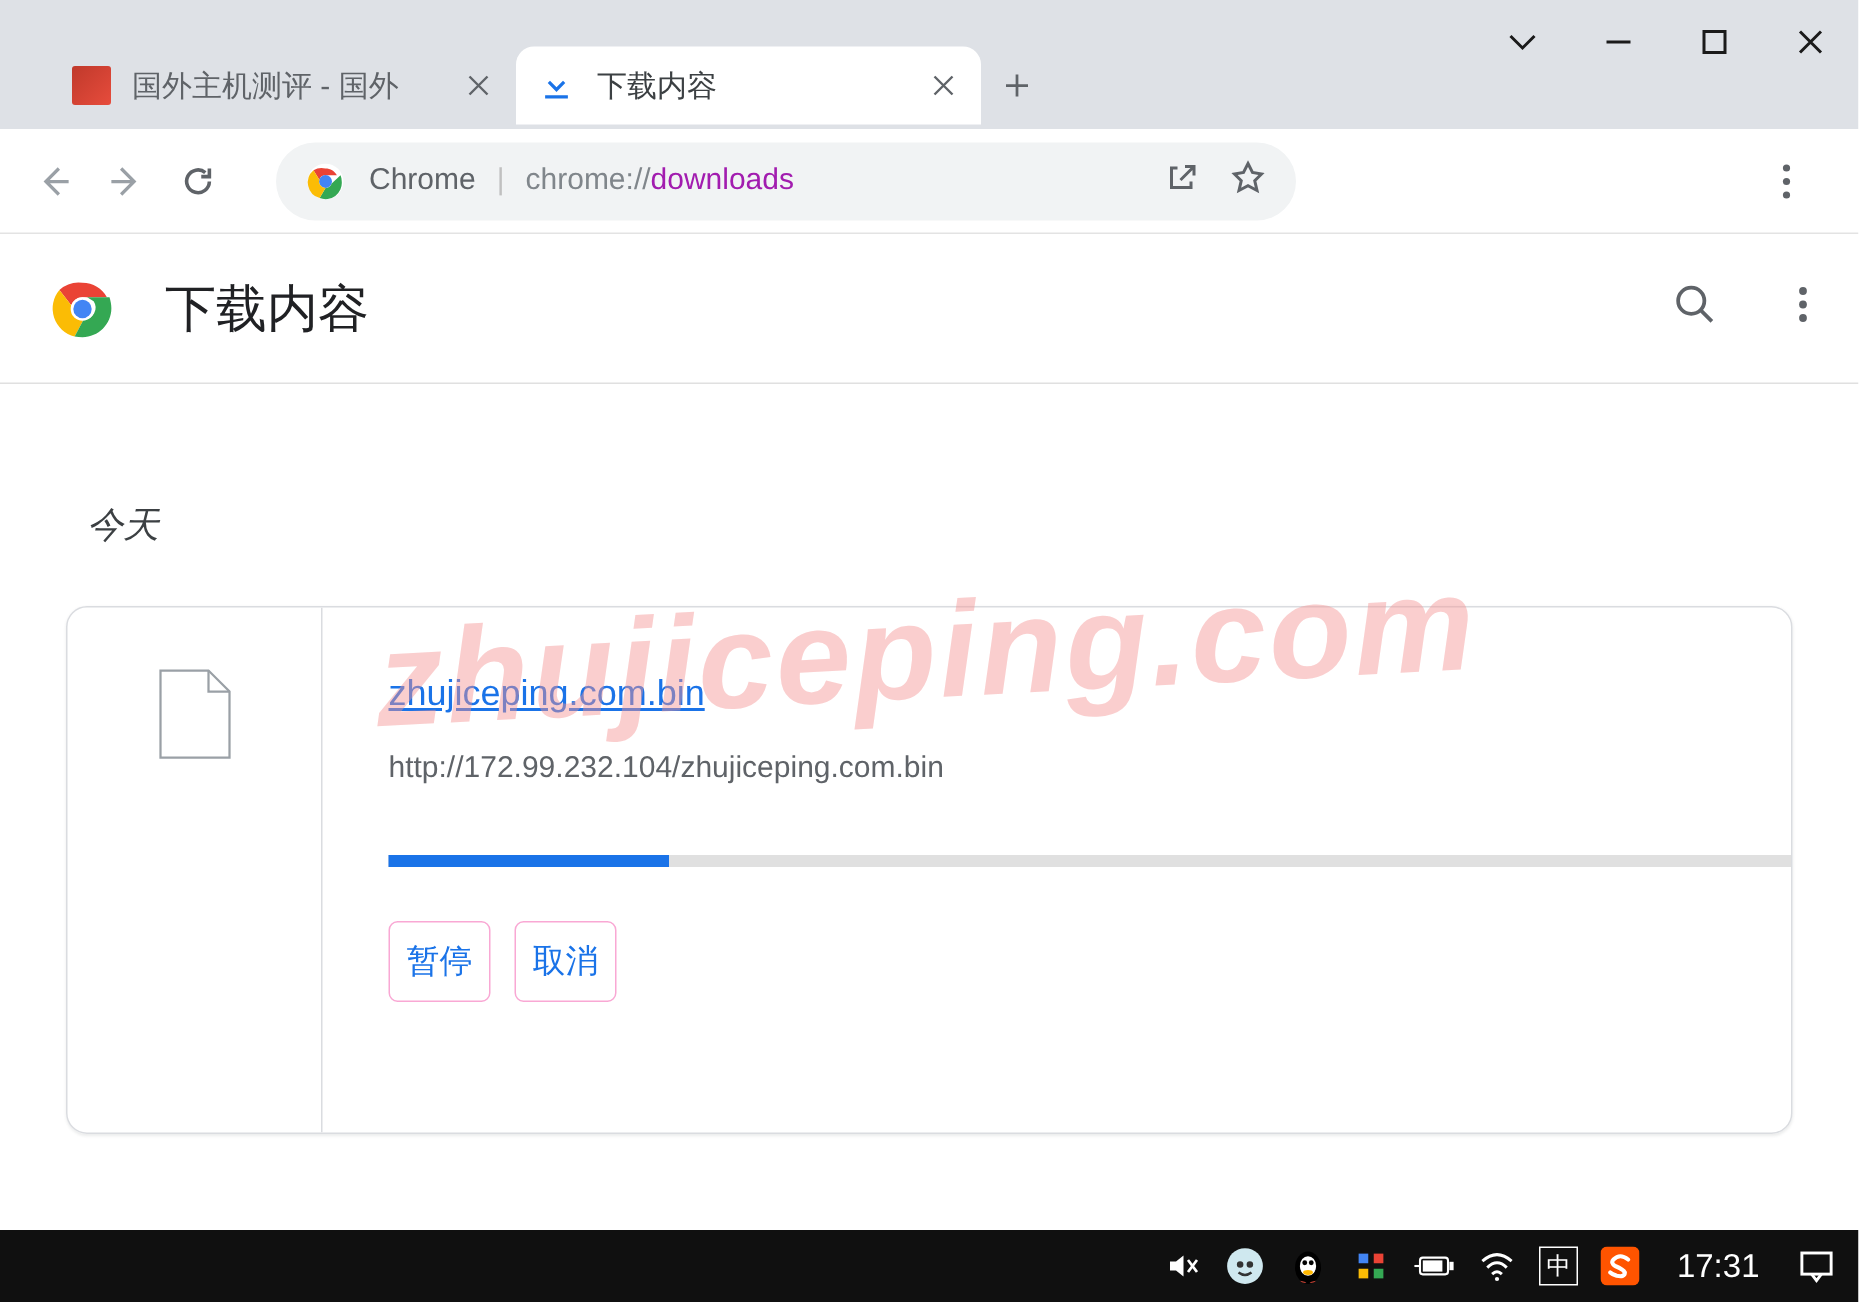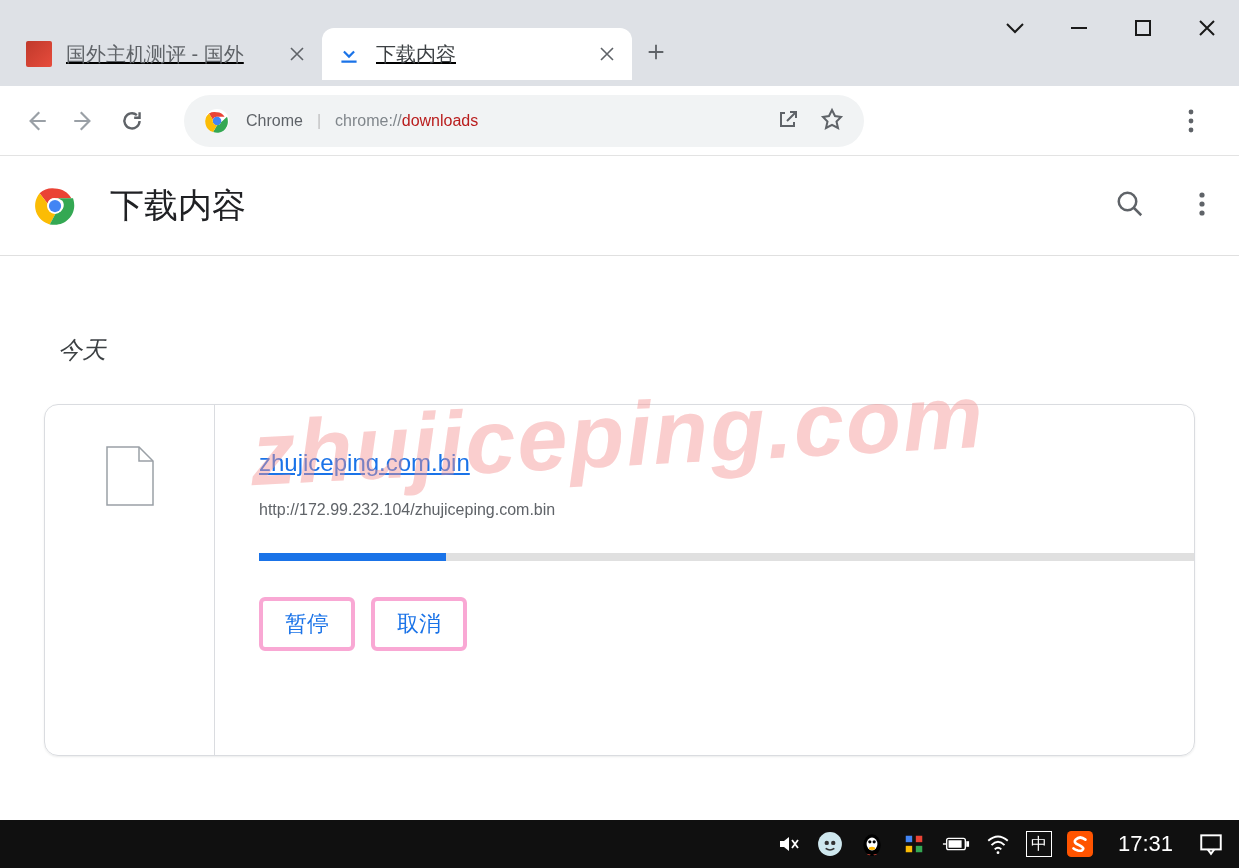--- a/index.html
+++ b/index.html
@@ -1,20 +1,20 @@
 <!DOCTYPE html>
 <html><head>
 <meta charset="utf-8">
 <style>
 * { box-sizing: border-box; margin: 0; padding: 0; }
 body { font-family: "Segoe UI", "Microsoft YaHei", Arial, sans-serif; width: 1239px; height: 868px; background: #fff; overflow: hidden; position: relative; }
 
 
 .title-bar { height: 86px; background: #dee1e6; display: flex; align-items: flex-end; position: relative; }
-.tabs-area { display: flex; align-items: flex-start; height: 58px; margin-top: 28px; padding-left: 12px; flex: 1; text-decoration: underline; }
+.tabs-area { display: flex; align-items: center; height: 58px; margin-top: 28px; padding-left: 34px; flex: 1; }
 .tab { display: flex; align-items: center; height: 52px; padding: 0 14px; position: relative; min-width: 310px; }
 .tab.active { background: #fff; border-radius: 12px 12px 0 0; }
 .tab.inactive { color: #5f6368; }
 .tab-favicon { width: 26px; height: 26px; margin-right: 14px; flex-shrink: 0; }
 .tab-favicon.red-icon { background: linear-gradient(135deg, #c0392b, #e74c3c); border-radius: 2px; }
 .tab-title { font-size: 20px; color: #3c4043; white-space: nowrap; overflow: hidden; flex: 1; }
 .tab.inactive .tab-title { color: #5f6368; }
 .tab-close { width: 22px; height: 22px; margin-left: 10px; display: flex; align-items: center; justify-content: center; color: #5f6368; font-size: 20px; flex-shrink: 0; cursor: pointer; }
 .tab-close svg { width: 16px; height: 16px; }
 .new-tab { width: 48px; height: 48px; display: flex; align-items: center; justify-content: center; color: #5f6368; cursor: pointer; }
@@ -24,24 +24,24 @@
 .win-btn svg { width: 20px; height: 20px; }
 .win-btn.chevron svg { width: 24px; height: 24px; }
 
 
 .addr-bar { height: 70px; background: #fff; border-bottom: 1px solid #e3e3e3; display: flex; align-items: center; padding: 0 12px; }
 .nav-btn { width: 48px; height: 48px; display: flex; align-items: center; justify-content: center; color: #9aa0a6; cursor: pointer; border-radius: 50%; }
 .nav-btn.enabled { color: #5f6368; }
 .nav-btn svg { width: 26px; height: 26px; }
 .omnibox { flex: 1; max-width: 680px; height: 52px; background: #f1f3f4; border-radius: 26px; display: flex; align-items: center; padding: 0 20px; margin-left: 28px; }
 .omnibox-icon { margin-right: 16px; display: flex; align-items: center; }
-.omnibox-text { font-size: 16px; color: #5f6368; display: flex; align-items: center; }
+.omnibox-text { font-size: 20px; color: #5f6368; display: flex; align-items: center; }
 .omnibox-sep { color: #c0c0c0; margin: 0 14px; }
 .omnibox-url { color: #80868b; }
-.omnibox-url b { color: #b91c1c; font-weight: normal; }
+.omnibox-url b { color: #a21caf; font-weight: normal; }
 .omnibox-actions { margin-left: auto; display: flex; gap: 20px; }
 .omnibox-actions svg { width: 24px; height: 24px; color: #5f6368; }
 .kebab { margin-left: auto; margin-right: 12px; width: 48px; height: 48px; display: flex; align-items: center; justify-content: center; cursor: pointer; }
 .kebab svg { width: 6px; height: 24px; color: #5f6368; }
 
 
 .page-header { height: 100px; display: flex; align-items: center; padding: 0 34px; border-bottom: 1px solid #e0e0e0; }
 .page-header .chrome-logo { width: 42px; height: 42px; margin-right: 34px; }
 .page-header h1 { font-size: 34px; font-weight: 400; color: #202124; }
 .page-header .hdr-actions { margin-left: auto; display: flex; gap: 54px; align-items: center; }
@@ -50,26 +50,26 @@
 .content { padding: 0 44px; position: relative; }
 .section-label { font-size: 24px; color: #3c4043; margin: 78px 0 38px 14px; font-style: italic; }
 
 .watermark { position: absolute; top: 50px; left: 250px; font-size: 90px; color: rgba(244, 147, 147, 0.45); font-weight: bold; transform: rotate(-3deg); pointer-events: none; z-index: 5; letter-spacing: 2px; font-style: italic; }
 
 .download-card { border: 1px solid #dadce0; border-radius: 14px; display: flex; box-shadow: 0 1px 2px rgba(60,64,67,0.1); overflow: hidden; min-height: 352px; position: relative; z-index: 2; }
 .card-left { width: 170px; border-right: 1px solid #dadce0; display: flex; align-items: flex-start; justify-content: center; padding-top: 40px; }
 .file-icon { width: 50px; height: 62px; }
 .card-body { flex: 1; padding: 44px 0 30px 44px; display: flex; flex-direction: column; }
 .file-name { font-size: 24px; color: #1a73e8; margin-bottom: 24px; }
-.file-url { font-size: 16px; color: #5f6368; margin-bottom: 34px; }
+.file-url { font-size: 20px; color: #5f6368; margin-bottom: 46px; }
 .file-status { font-size: 24px; color: #5f6368; margin-bottom: 24px; }
 .progress { height: 8px; background: #e0e0e0; position: relative; margin-bottom: 36px; }
 .progress-fill { height: 100%; background: #1a73e8; width: 20%; }
 .card-actions { display: flex; gap: 16px; }
-.action-btn { height: 54px; padding: 0 22px; border: 4px solid #f9a8d4; border-radius: 6px; background: #fff; color: #1a73e8; font-size: 22px; cursor: pointer; }
+.action-btn { height: 54px; padding: 0 11px; border: 1px solid #f9a8d4; border-radius: 6px; background: #fff; color: #1a73e8; font-size: 22px; cursor: pointer; }
 
 
 .taskbar { position: absolute; bottom: 0; left: 0; right: 0; height: 48px; background: #101010; display: flex; align-items: center; padding: 0 14px; color: #fff; justify-content: flex-end; gap: 14px; }
 .tray-icon { width: 28px; height: 28px; display: flex; align-items: center; justify-content: center; }
 .taskbar-time { font-size: 22px; color: #fff; margin: 0 10px; }
 
 
 .dl-icon { color: #1a73e8; }
 </style>
 </head>

